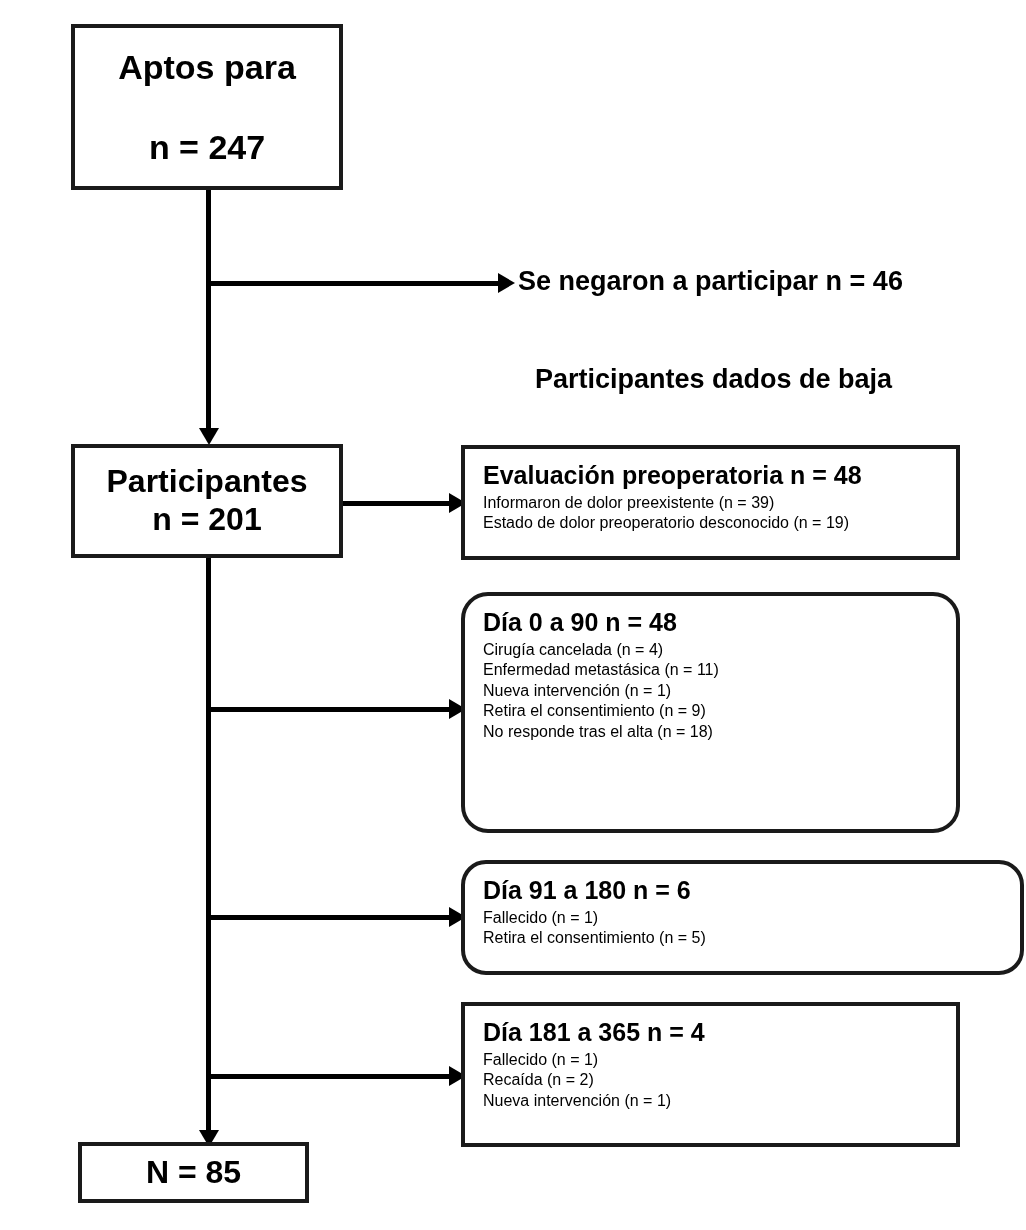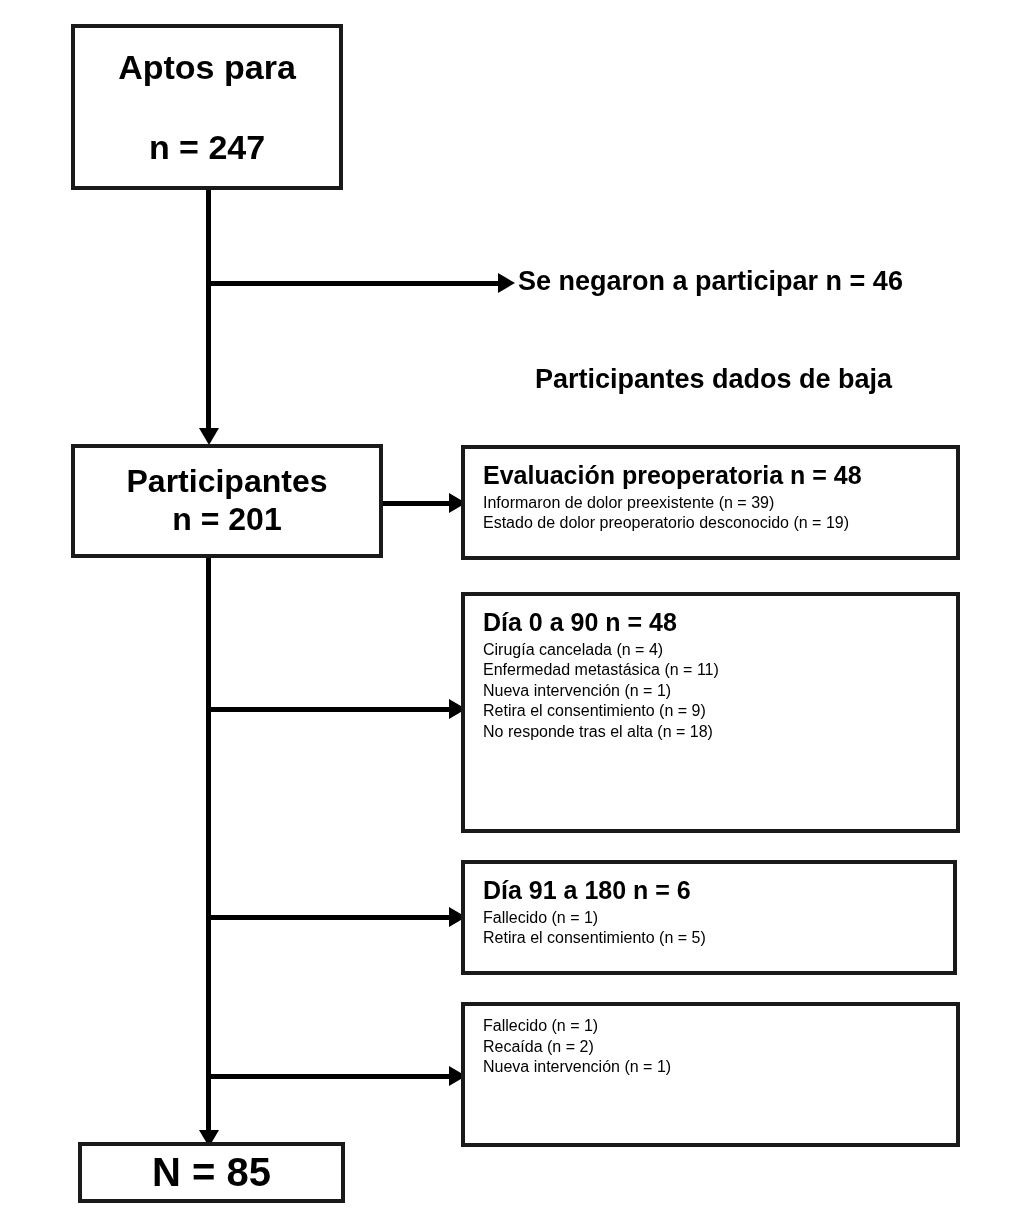--- a/index.html
+++ b/index.html
@@ -114,53 +114,54 @@
   <div class="arrow-right" style="left:449px; top:907px;"></div>
 
   <div class="line-h" style="left:206px; top:1074px; width:251px;"></div>
   <div class="arrow-right" style="left:449px; top:1066px;"></div>
 
   <div class="node node-main" style="left:71px; top:24px; width:272px; height:166px; font-size:34px;gap:40px;">
     <span class="line">Aptos para</span>
     <span class="line">n = 247</span>
   </div>
 
-  <div class="node node-main" style="left:71px; top:444px; width:312px; height:114px; font-size:32px;">
+  <div class="node node-main" style="left:71px; top:444px; width:272px; height:114px; font-size:32px;">
     <span class="line">Participantes</span>
     <span class="line">n = 201</span>
   </div>
 
-  <div class="node node-main" style="left:78px; top:1142px; width:267px; height:61px; font-size:40px;">
+  <div class="node node-main" style="left:78px; top:1142px; width:231px; height:61px; font-size:32px;">
     <span class="line">N = 85</span>
   </div>
 
   <div class="floating-label" style="left:518px; top:266px; font-size:27px;">Se negaron a participar n = 46</div>
 
   <div class="floating-label" style="left:535px; top:362px; width:405px; text-align:left; font-size:27px; line-height:1.28;">Participantes dados de baja</div>
 
   <div class="node node-detail" style="left:461px; top:445px; width:499px; height:115px;">
     <div class="detail-title">Evaluación preoperatoria n = 48</div>
     <div class="detail-item">Informaron de dolor preexistente (n = 39)</div>
     <div class="detail-item">Estado de dolor preoperatorio desconocido (n = 19)</div>
   </div>
 
-  <div class="node node-detail" style="left:461px; top:592px; width:499px; height:241px;">
+  <div class="node node-detail" style="left:461px; top:592px; width:499px; height:241px;border-radius:27px;">
     <div class="detail-title">Día 0 a 90 n = 48</div>
     <div class="detail-item">Cirugía cancelada (n = 4)</div>
     <div class="detail-item">Enfermedad metastásica (n = 11)</div>
     <div class="detail-item">Nueva intervención (n = 1)</div>
     <div class="detail-item">Retira el consentimiento (n = 9)</div>
     <div class="detail-item">No responde tras el alta (n = 18)</div>
   </div>
 
-  <div class="node node-detail" style="left:461px; top:860px; width:496px; height:115px;">
+  <div class="node node-detail" style="left:461px; top:860px; width:563px; height:115px;border-radius:25px;">
     <div class="detail-title">Día 91 a 180 n = 6</div>
     <div class="detail-item">Fallecido (n = 1)</div>
     <div class="detail-item">Retira el consentimiento (n = 5)</div>
   </div>
 
   <div class="node node-detail" style="left:461px; top:1002px; width:499px; height:145px;">
+    <div class="detail-title">Día 181 a 365 n = 4</div>
     <div class="detail-item">Fallecido (n = 1)</div>
     <div class="detail-item">Recaída (n = 2)</div>
     <div class="detail-item">Nueva intervención (n = 1)</div>
   </div>
 
 </div>
 
 </body></html>

